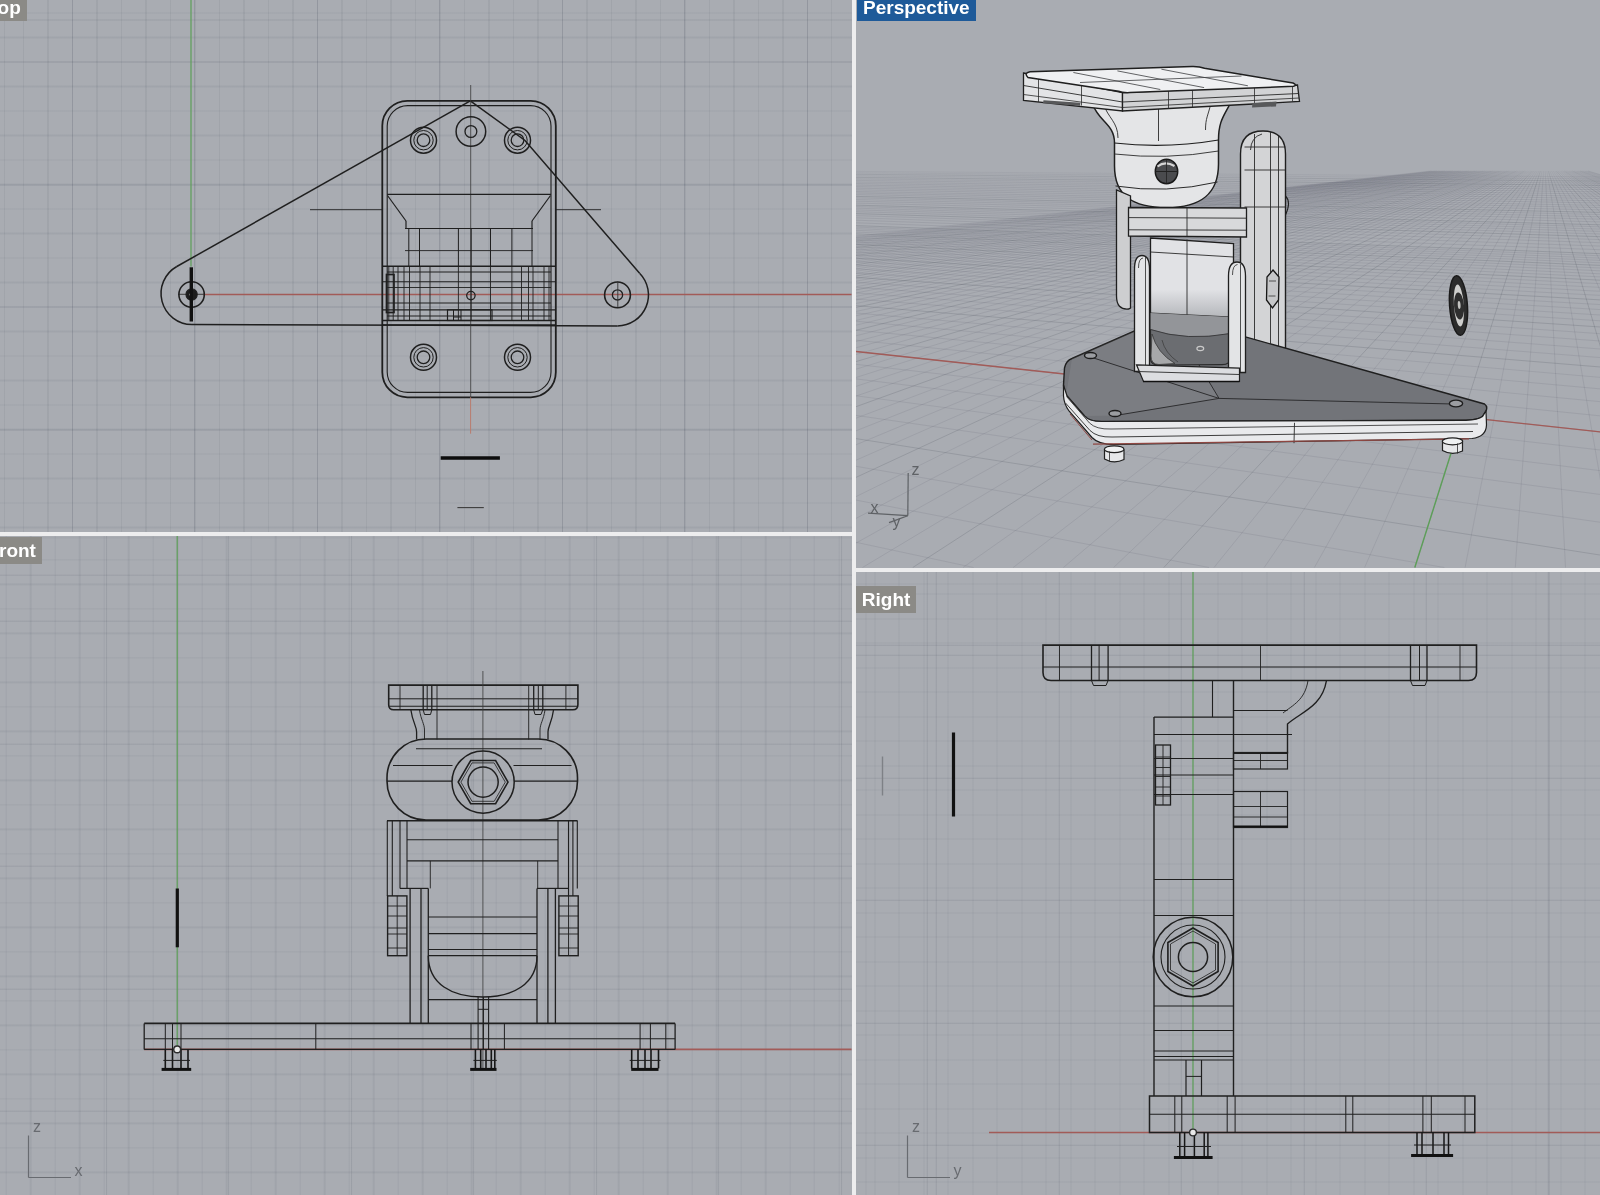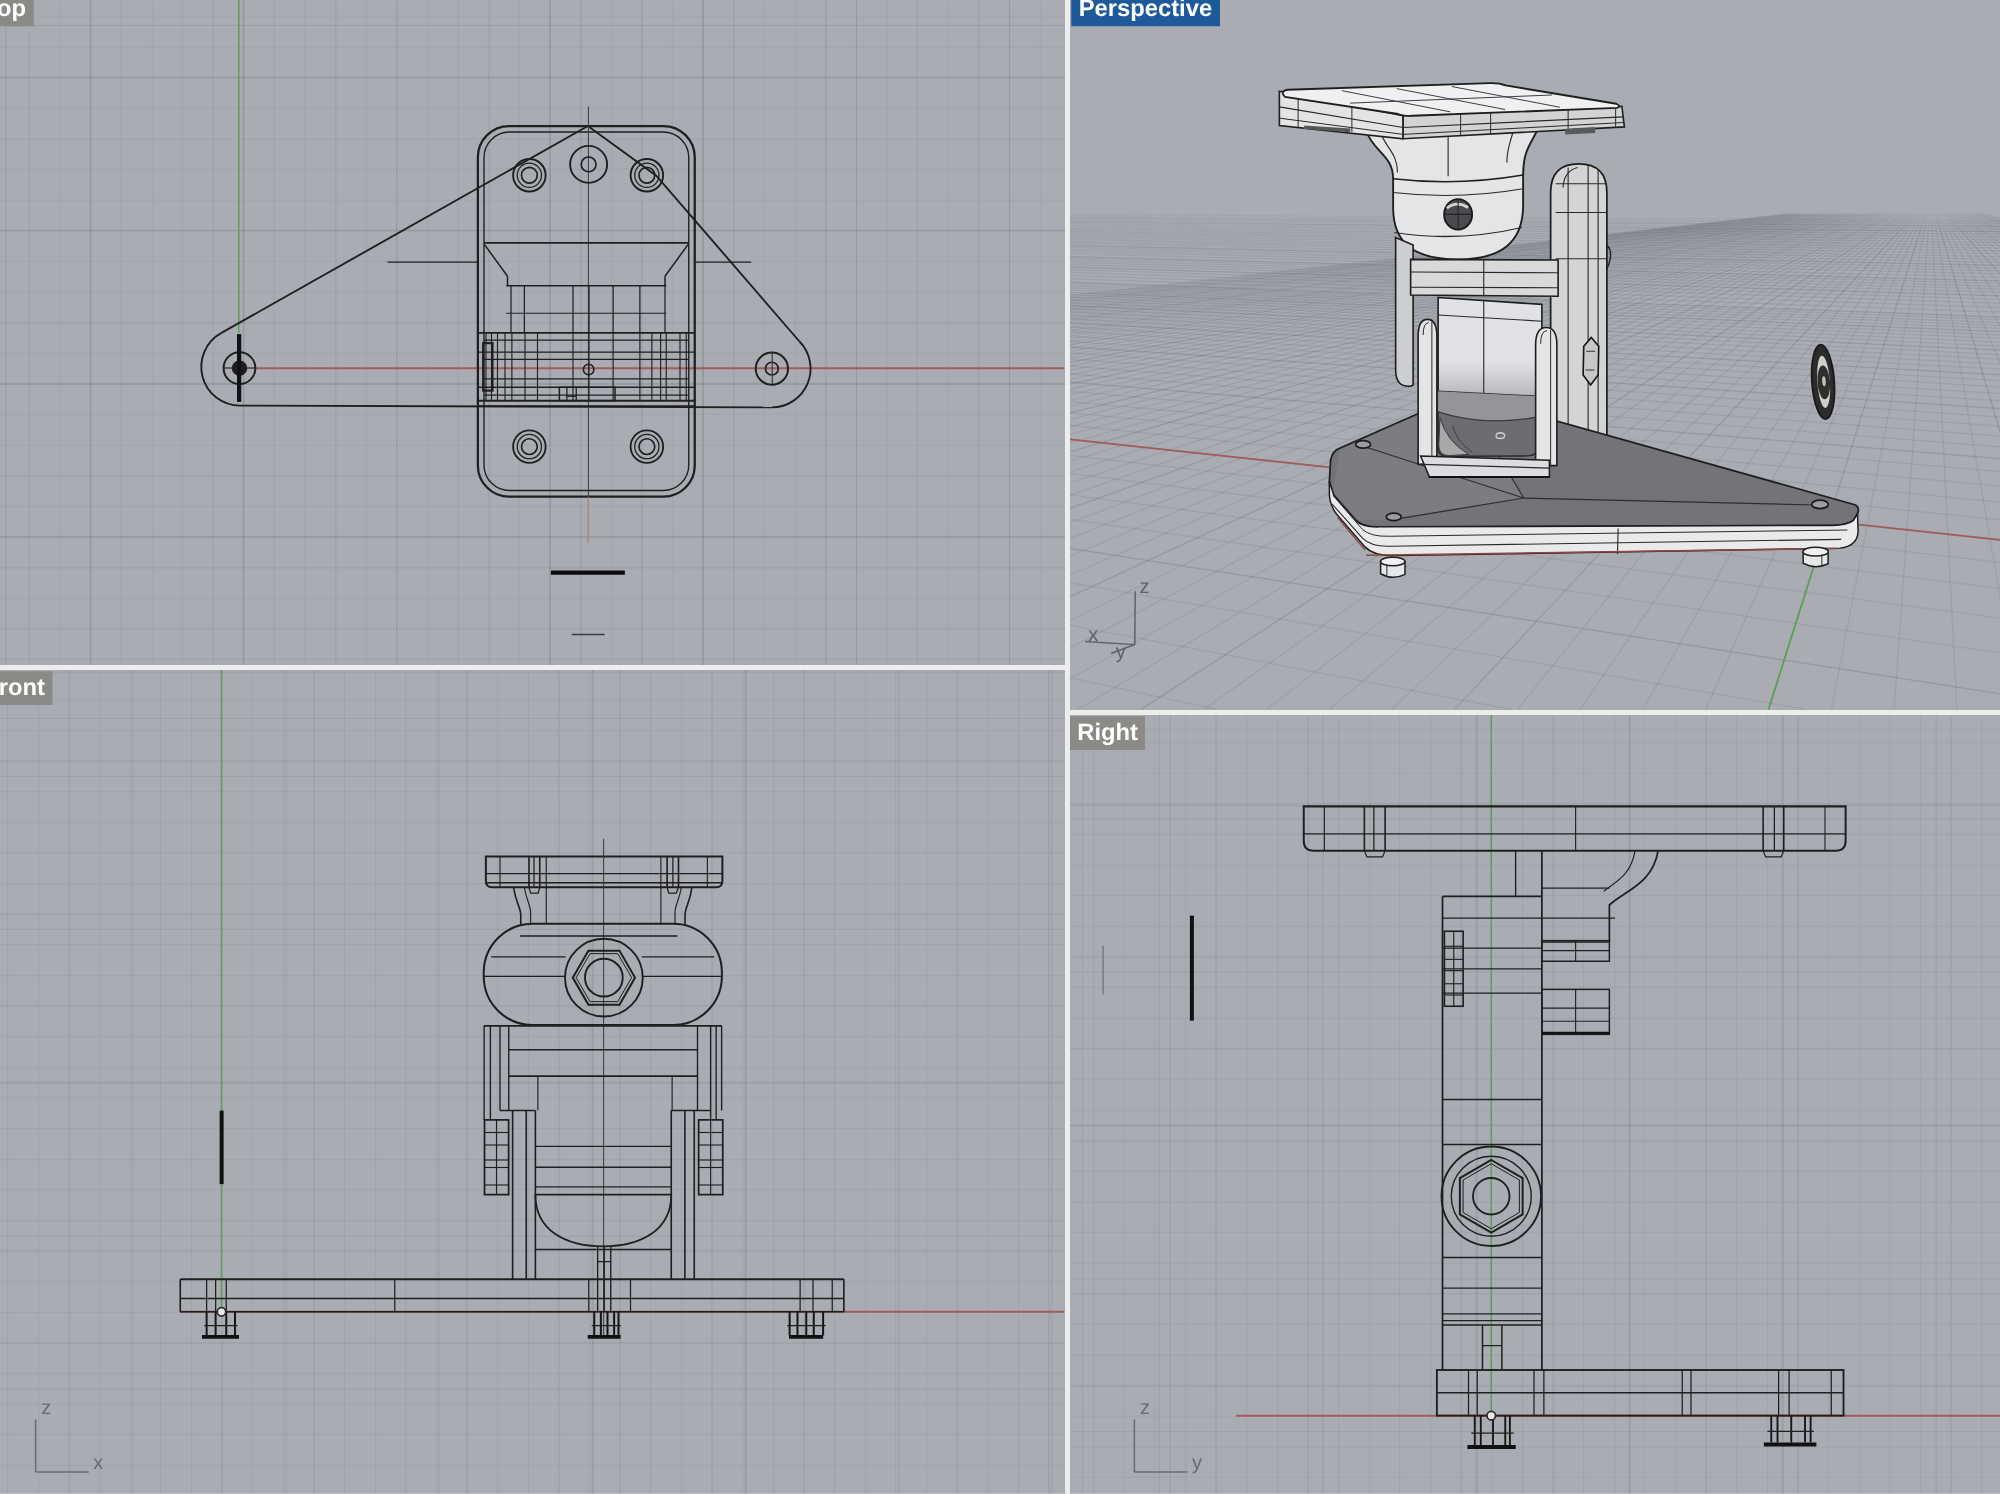--- a/index.html
+++ b/index.html
@@ -592,13 +592,13 @@
       <line x1="588.0" y1="560.5" x2="588.0" y2="582.0" stroke="#161616" stroke-width="1.5" stroke-linecap="butt"></line>
       <line x1="592.5" y1="560.5" x2="592.5" y2="582.0" stroke="#161616" stroke-width="1.5" stroke-linecap="butt"></line>
       <line x1="558.0" y1="573.0" x2="595.0" y2="573.0" stroke="#1f1f1f" stroke-width="1.0" stroke-linecap="butt"></line>
       <line x1="555.1" y1="583.5" x2="597.1" y2="583.5" stroke="#111" stroke-width="3.2" stroke-linecap="butt"></line>
       <circle cx="337.0" cy="560.5" r="3.40" stroke="#2c2c2c" stroke-width="1.4" fill="#e9e9e9"></circle>
       <line x1="51.5" y1="605.5" x2="51.5" y2="563.5" stroke="#686b70" stroke-width="1.2" stroke-linecap="butt"></line>
       <line x1="51.5" y1="605.5" x2="94.0" y2="605.5" stroke="#686b70" stroke-width="1.2" stroke-linecap="butt"></line>
       <text x="56.0" y="559.5" font-size="16" fill="#686b70" font-family="Liberation Sans,sans-serif">z</text>
       <text x="97.5" y="603.5" font-size="16" fill="#686b70" font-family="Liberation Sans,sans-serif">y</text>
     </svg>
-<div class="lab" style="left:0.3px;top:1px;background:#8b8a86;text-align:right;">Right</div>
+<div class="lab" style="left:0.3px;top:14px;background:#8b8a86;text-align:right;">Right</div>
   </div>
 </body></html>

